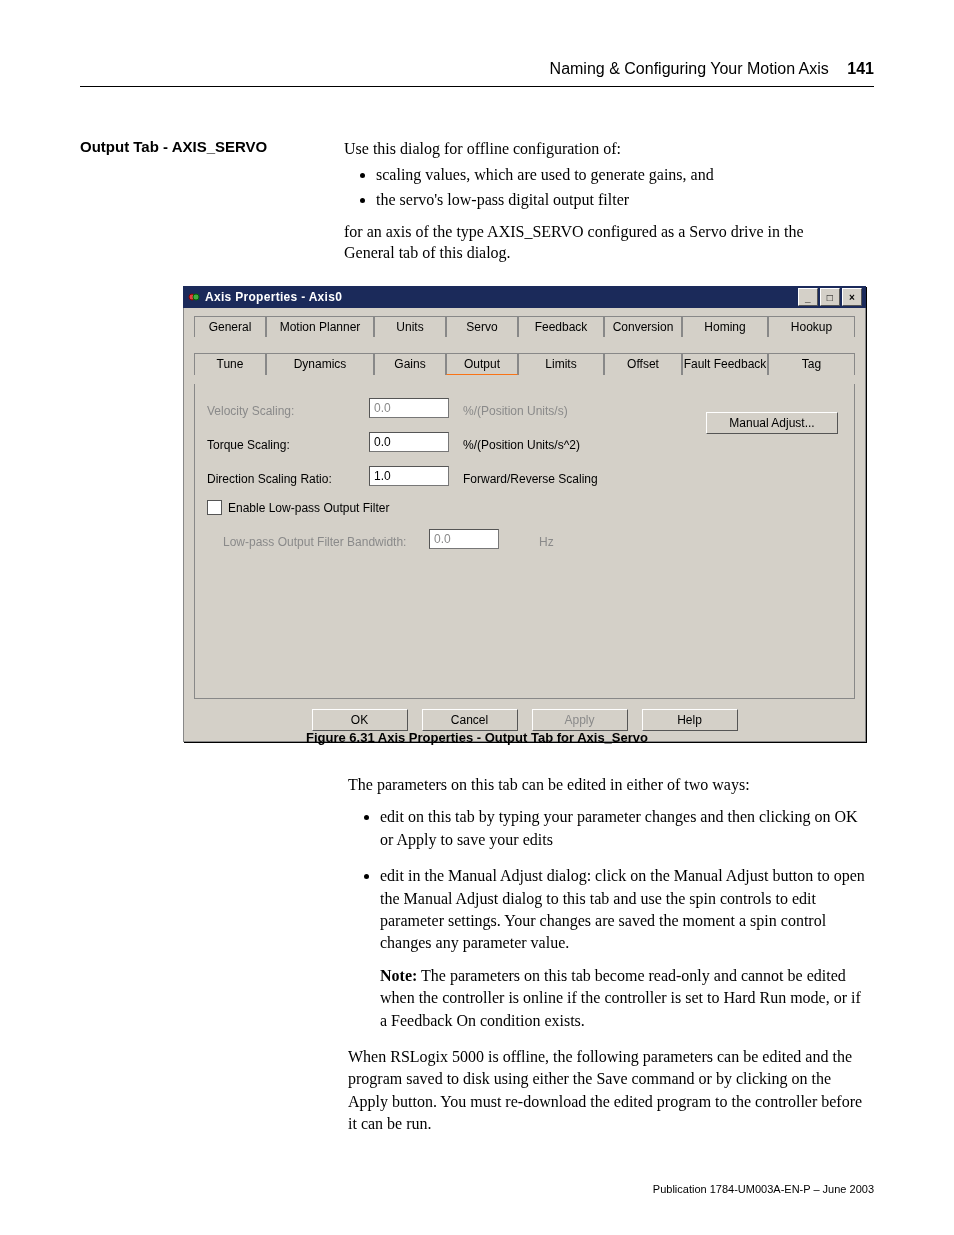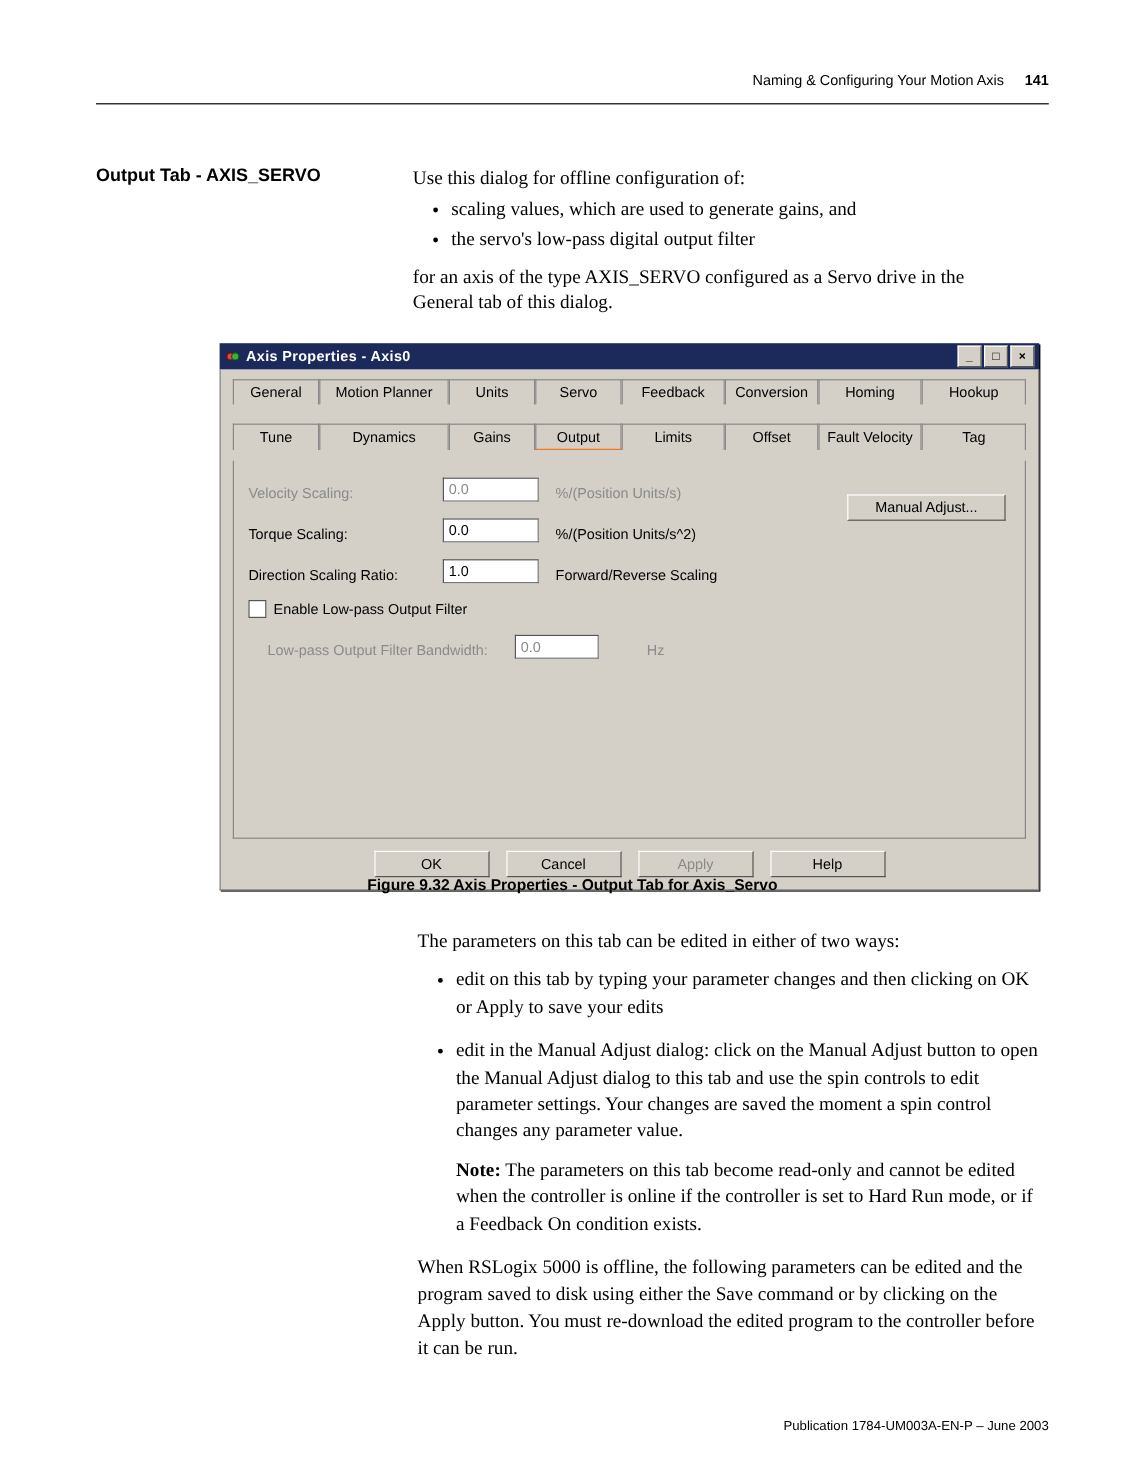--- a/index.html
+++ b/index.html
@@ -21,21 +21,21 @@
     top: 86px;
     left: 80px;
     right: 80px;
     border-top: 1px solid #000;
   }
   .header-text {
     position: absolute;
     top: 60px;
     right: 80px;
     font-family: Arial, Helvetica, sans-serif;
-    font-size: 12px;
+    font-size: 16px;
   }
   .header-text .pageno {
     font-weight: bold;
     margin-left: 14px;
   }
   .section {
     position: absolute;
     top: 138px;
     left: 80px;
     right: 80px;
@@ -270,21 +270,21 @@
           <div class="tab" style="width:86px">Homing</div>
           <div class="tab" style="flex:1">Hookup</div>
         </div>
         <div class="tabrow">
           <div class="tab" style="width:72px">Tune</div>
           <div class="tab" style="width:108px">Dynamics</div>
           <div class="tab" style="width:72px">Gains</div>
           <div class="tab active" style="width:72px">Output</div>
           <div class="tab" style="width:86px">Limits</div>
           <div class="tab" style="width:78px">Offset</div>
-          <div class="tab" style="width:86px">Fault Velocity</div>
+          <div class="tab" style="width:86px">Fault Feedback</div>
           <div class="tab" style="flex:1">Tag</div>
         </div>
       </div>
 
       <div class="panel">
         <div class="btn manual-btn">Manual Adjust...</div>
 
         <div class="formrow">
           <span class="lbl disabled">Velocity Scaling:</span>
           <input class="txt disabled" readonly="" value="0.0" style="">
@@ -317,21 +317,21 @@
 
       <div class="dlg-buttons">
         <div class="btn">OK</div>
         <div class="btn">Cancel</div>
         <div class="btn disabled">Apply</div>
         <div class="btn">Help</div>
       </div>
     </div>
   </div>
 
-  <div class="caption">Figure 9.32 Axis Properties - Output Tab for Axis_Servo</div>
+  <div class="caption">Figure 6.31 Axis Properties - Output Tab for Axis_Servo</div>
 
   <div class="body2">
     <div class="para">The parameters on this tab can be edited in either of two ways:</div>
     <ul>
       <li>edit on this tab by typing your parameter changes and then clicking on OK or Apply to save your edits</li>
       <li>
         <span>edit in the Manual Adjust dialog: click on the Manual Adjust button to open the Manual Adjust dialog to this tab and use the spin controls to edit parameter settings. Your changes are saved the moment a spin control changes any parameter value.</span>
         <div class="note">
           <b>Note:</b><span> The parameters on this tab become read-only and cannot be edited when the controller is online if the controller is set to Hard Run mode, or if a Feedback On condition exists.</span>
         </div>

